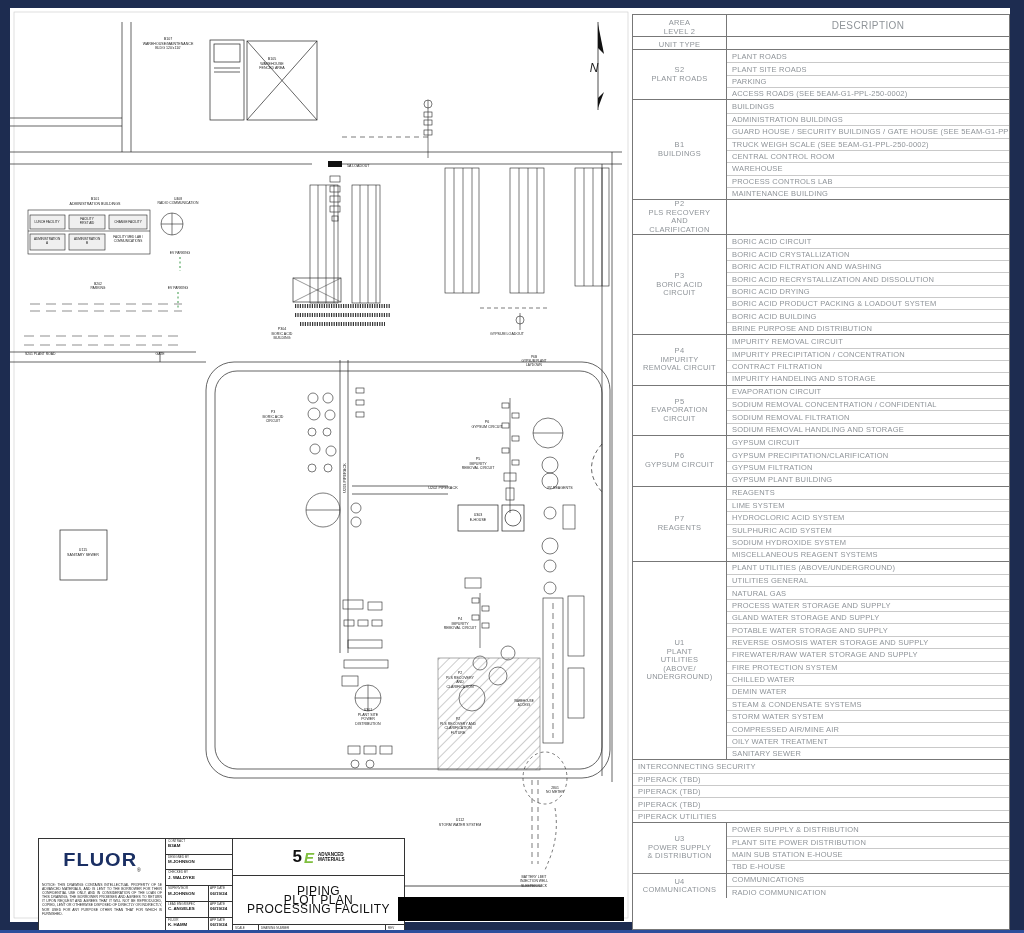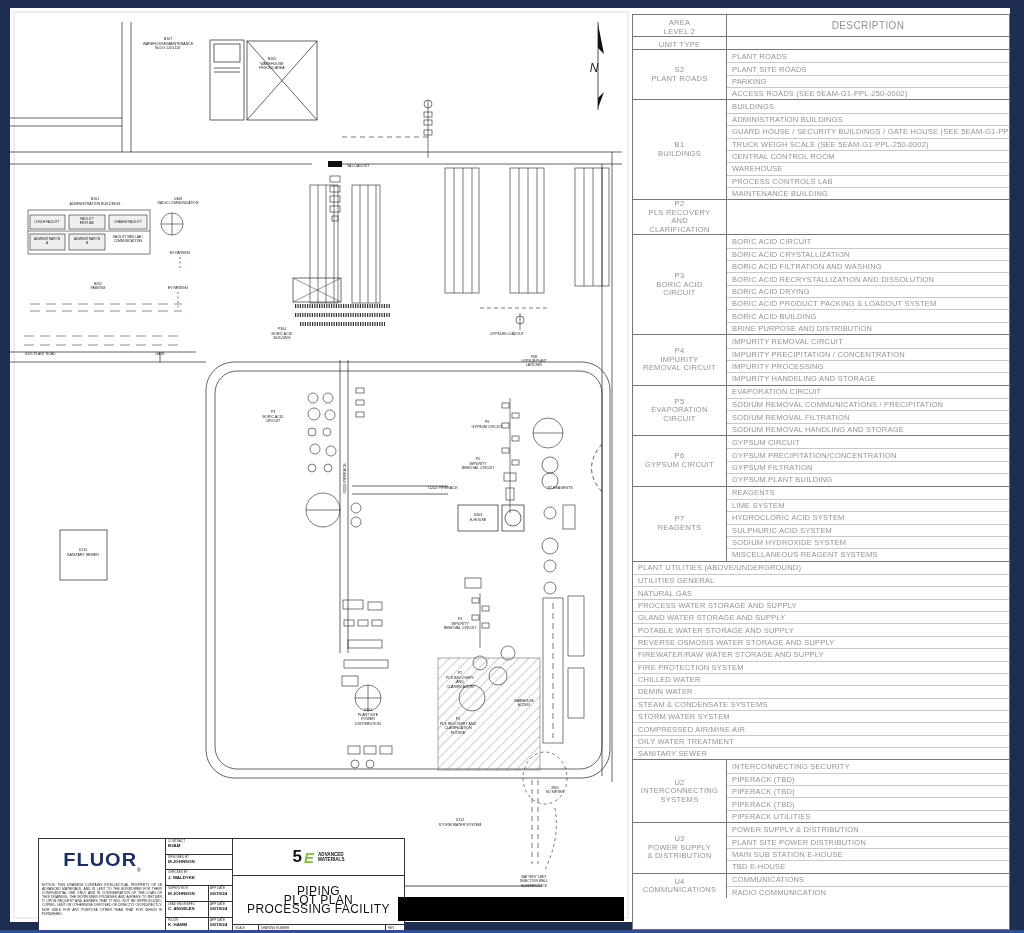--- a/index.html
+++ b/index.html
@@ -476,89 +476,91 @@
       </div>
       <div class="t-group">
         <div class="t-gcell">
           <div>P4</div>
           <div>IMPURITY</div>
           <div>REMOVAL CIRCUIT</div>
         </div>
         <div class="t-rows">
           <div class="t-drow">IMPURITY REMOVAL CIRCUIT</div>
           <div class="t-drow">IMPURITY PRECIPITATION / CONCENTRATION</div>
-          <div class="t-drow">IMPURITY PROCESSING</div>
+          <div class="t-drow">CONTRACT FILTRATION</div>
           <div class="t-drow">IMPURITY HANDELING AND STORAGE</div>
         </div>
       </div>
       <div class="t-group">
         <div class="t-gcell">
           <div>P5</div>
           <div>EVAPORATION</div>
           <div>CIRCUIT</div>
         </div>
         <div class="t-rows">
           <div class="t-drow">EVAPORATION CIRCUIT</div>
-          <div class="t-drow">SODIUM REMOVAL COMMUNICATIONS / PRECIPITATION</div>
+          <div class="t-drow">SODIUM REMOVAL CONCENTRATION / CONFIDENTIAL</div>
           <div class="t-drow">SODIUM REMOVAL FILTRATION</div>
           <div class="t-drow">SODIUM REMOVAL HANDLING AND STORAGE</div>
         </div>
       </div>
       <div class="t-group">
         <div class="t-gcell">
           <div>P6</div>
           <div>GYPSUM CIRCUIT</div>
         </div>
         <div class="t-rows">
           <div class="t-drow">GYPSUM CIRCUIT</div>
-          <div class="t-drow">GYPSUM PRECIPITATION/CONCENTRATION</div>
+          <div class="t-drow">GYPSUM PRECIPITATION/CLARIFICATION</div>
           <div class="t-drow">GYPSUM FILTRATION</div>
           <div class="t-drow">GYPSUM PLANT BUILDING</div>
         </div>
       </div>
       <div class="t-group">
         <div class="t-gcell">
           <div>P7</div>
           <div>REAGENTS</div>
         </div>
         <div class="t-rows">
           <div class="t-drow">REAGENTS</div>
           <div class="t-drow">LIME SYSTEM</div>
           <div class="t-drow">HYDROCLORIC ACID SYSTEM</div>
           <div class="t-drow">SULPHURIC ACID SYSTEM</div>
           <div class="t-drow">SODIUM HYDROXIDE SYSTEM</div>
           <div class="t-drow">MISCELLANEOUS REAGENT SYSTEMS</div>
         </div>
       </div>
       <div class="t-group">
+        <div class="t-gcell">
+          <div>U1</div>
+          <div>PLANT</div>
+          <div>UTILITIES</div>
+          <div>(ABOVE/</div>
+          <div>UNDERGROUND)</div>
+        </div>
         <div class="t-rows">
           <div class="t-drow">PLANT UTILITIES (ABOVE/UNDERGROUND)</div>
           <div class="t-drow">UTILITIES GENERAL</div>
           <div class="t-drow">NATURAL GAS</div>
           <div class="t-drow">PROCESS WATER STORAGE AND SUPPLY</div>
           <div class="t-drow">GLAND WATER STORAGE AND SUPPLY</div>
           <div class="t-drow">POTABLE WATER STORAGE AND SUPPLY</div>
           <div class="t-drow">REVERSE OSMOSIS WATER STORAGE AND SUPPLY</div>
           <div class="t-drow">FIREWATER/RAW WATER STORAGE AND SUPPLY</div>
           <div class="t-drow">FIRE PROTECTION SYSTEM</div>
           <div class="t-drow">CHILLED WATER</div>
           <div class="t-drow">DEMIN WATER</div>
           <div class="t-drow">STEAM &amp; CONDENSATE SYSTEMS</div>
           <div class="t-drow">STORM WATER SYSTEM</div>
           <div class="t-drow">COMPRESSED AIR/MINE AIR</div>
           <div class="t-drow">OILY WATER TREATMENT</div>
           <div class="t-drow">SANITARY SEWER</div>
         </div>
       </div>
       <div class="t-group">
-        <div class="t-gcell">
-          <div>U2</div>
-          <div>INTERCONNECTING</div>
-          <div>SYSTEMS</div>
-        </div>
         <div class="t-rows">
           <div class="t-drow">INTERCONNECTING SECURITY</div>
           <div class="t-drow">PIPERACK (TBD)</div>
           <div class="t-drow">PIPERACK (TBD)</div>
           <div class="t-drow">PIPERACK  (TBD)</div>
           <div class="t-drow">PIPERACK UTILITIES</div>
         </div>
       </div>
       <div class="t-group">
         <div class="t-gcell">

